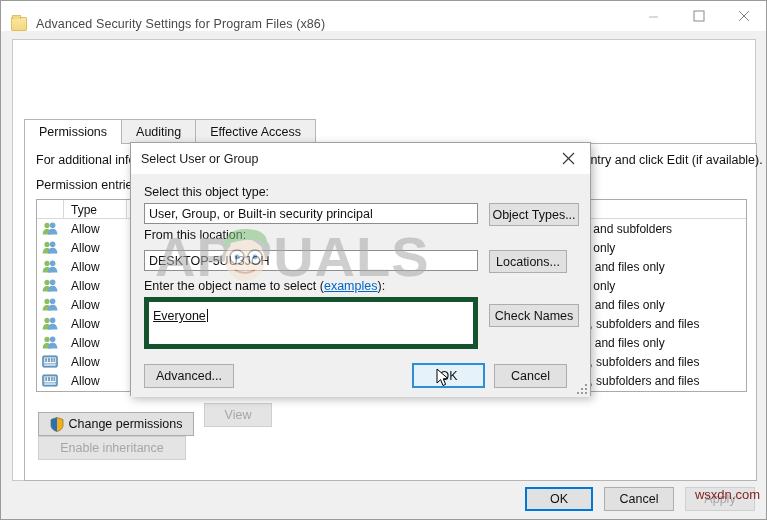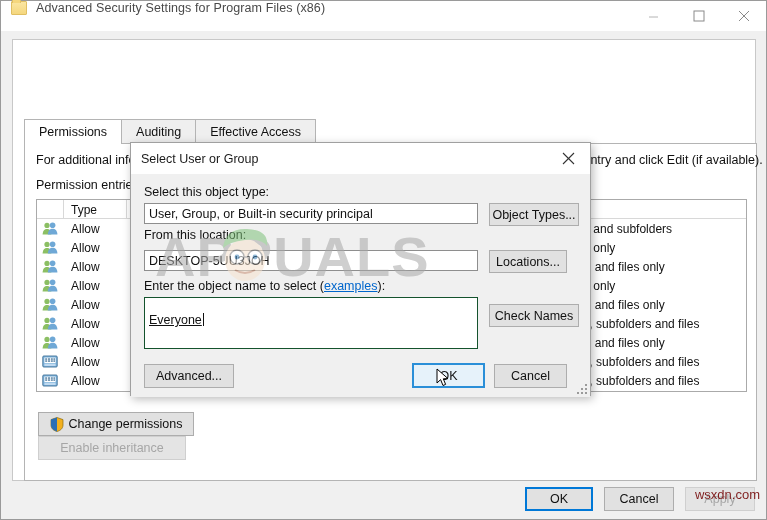--- a/index.html
+++ b/index.html
@@ -27,21 +27,21 @@
     background: #f0f0f0;
     border: 1px solid #9a9a9a;
     display: flex;
     flex-direction: column;
   }
 
   .titlebar {
     height: 30px;
     background: #ffffff;
     display: flex;
-    align-items: flex-start;
+    align-items: flex-end;
     flex: 0 0 auto;
     position: relative;
   }
   .titlebar-icon {
     width: 16px; height: 14px;
     margin-left: 10px; margin-right: 9px;
     background: linear-gradient(#fbe6a2, #f5d77e);
     border: 1px solid #e0bf63;
     border-radius: 1px;
     position: relative;
@@ -357,22 +357,22 @@
   .btn-objtypes{ left: 358px; top: 29px; width: 90px; height: 23px; }
 
   .lbl-location{ left: 13px; top: 54px; }
   .in-location { left: 13px; top: 76px; width: 334px; height: 21px; }
   .btn-locations{ left: 358px; top: 76px; width: 78px; height: 23px; }
 
   .lbl-objname { left: 13px; top: 105px; }
   .in-objname  {
     left: 13px; top: 123px; width: 334px; height: 52px;
     align-items: flex-start;
-    border: 1px solid #14532d;
-    padding-top: 15px;
+    border: 5px solid #14532d;
+    padding-top: 7px;
   }
   .btn-checknames{ left: 358px; top: 130px; width: 90px; height: 23px; }
 
   .typed {
     text-decoration: underline;
     position: relative;
   }
   .caret {
     display: inline-block;
     width: 1px;
@@ -646,20 +646,23 @@
         <div class="btn btn-change-perms">
           <span class="shield" style="margin:0">
             <svg width="14" height="15" viewBox="0 0 14 15">
               <path d="M7 0.5 L13 2.6 V8 C13 11.4 10.4 13.6 7 14.5 C3.6 13.6 1 11.4 1 8 V2.6 Z" fill="#f2b01e" stroke="#8a6a10" stroke-width="0.7"></path>
               <path d="M7 0.5 L1 2.6 V8 C1 11.4 3.6 13.6 7 14.5 Z" fill="#2b6fb5"></path>
             </svg>
           </span>
           <span>Change permissions</span>
         </div>
 
+        <div class="btn btn-view disabled">
+          <span>View</span>
+        </div>
 
         <div class="btn btn-enable-inherit disabled">
           <span>Enable inheritance</span>
         </div>
 
       </div>
     </div>
 
     <div class="footer">
       <div class="btn btn-ok-main">

